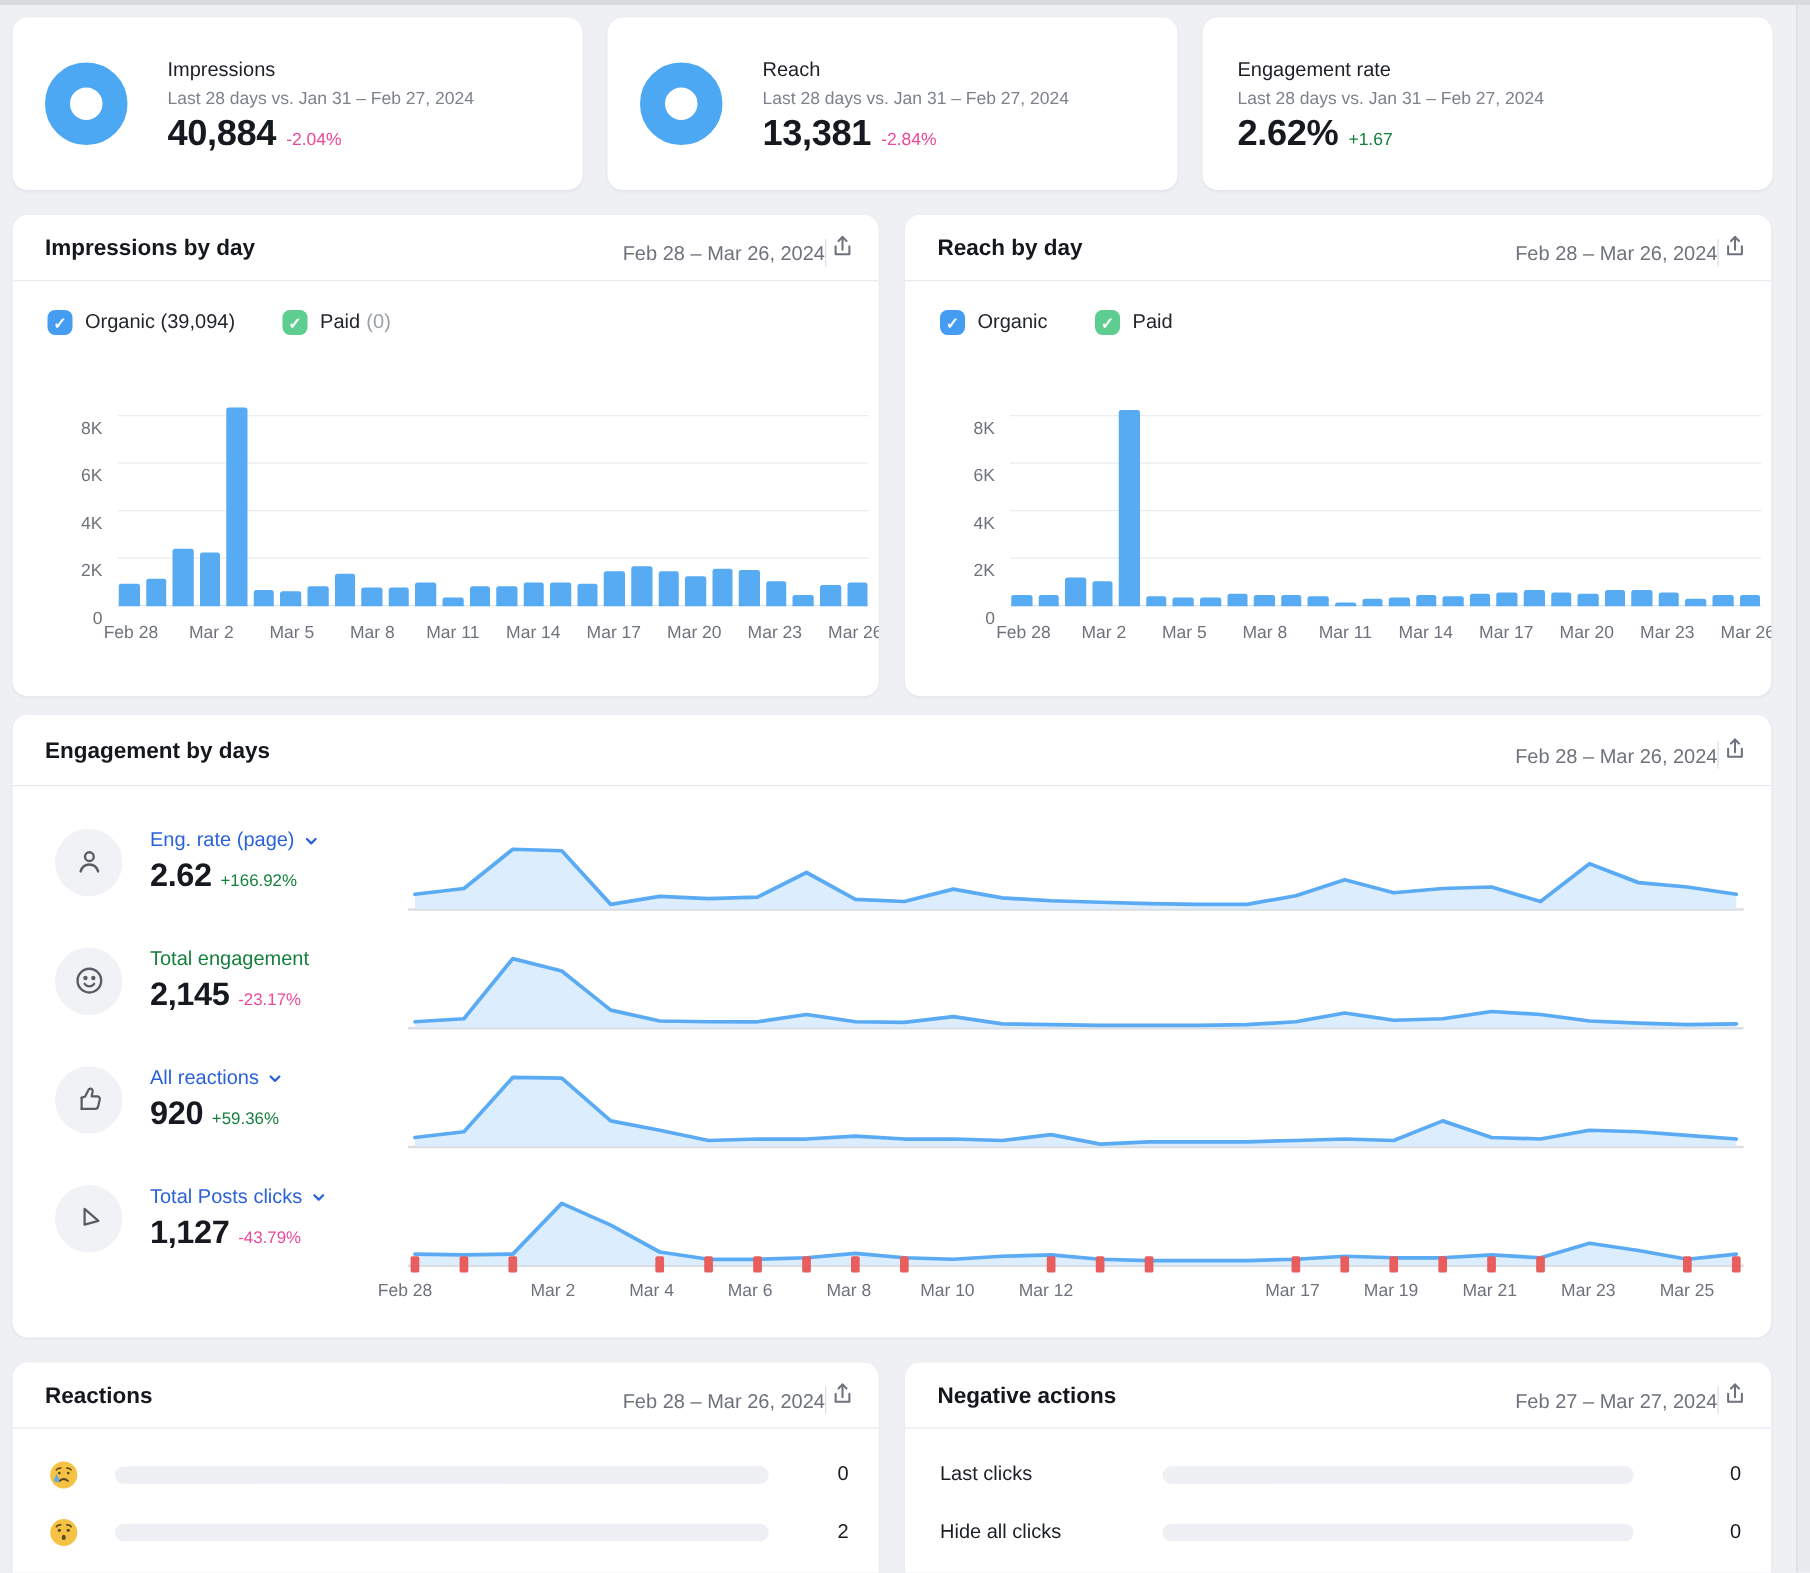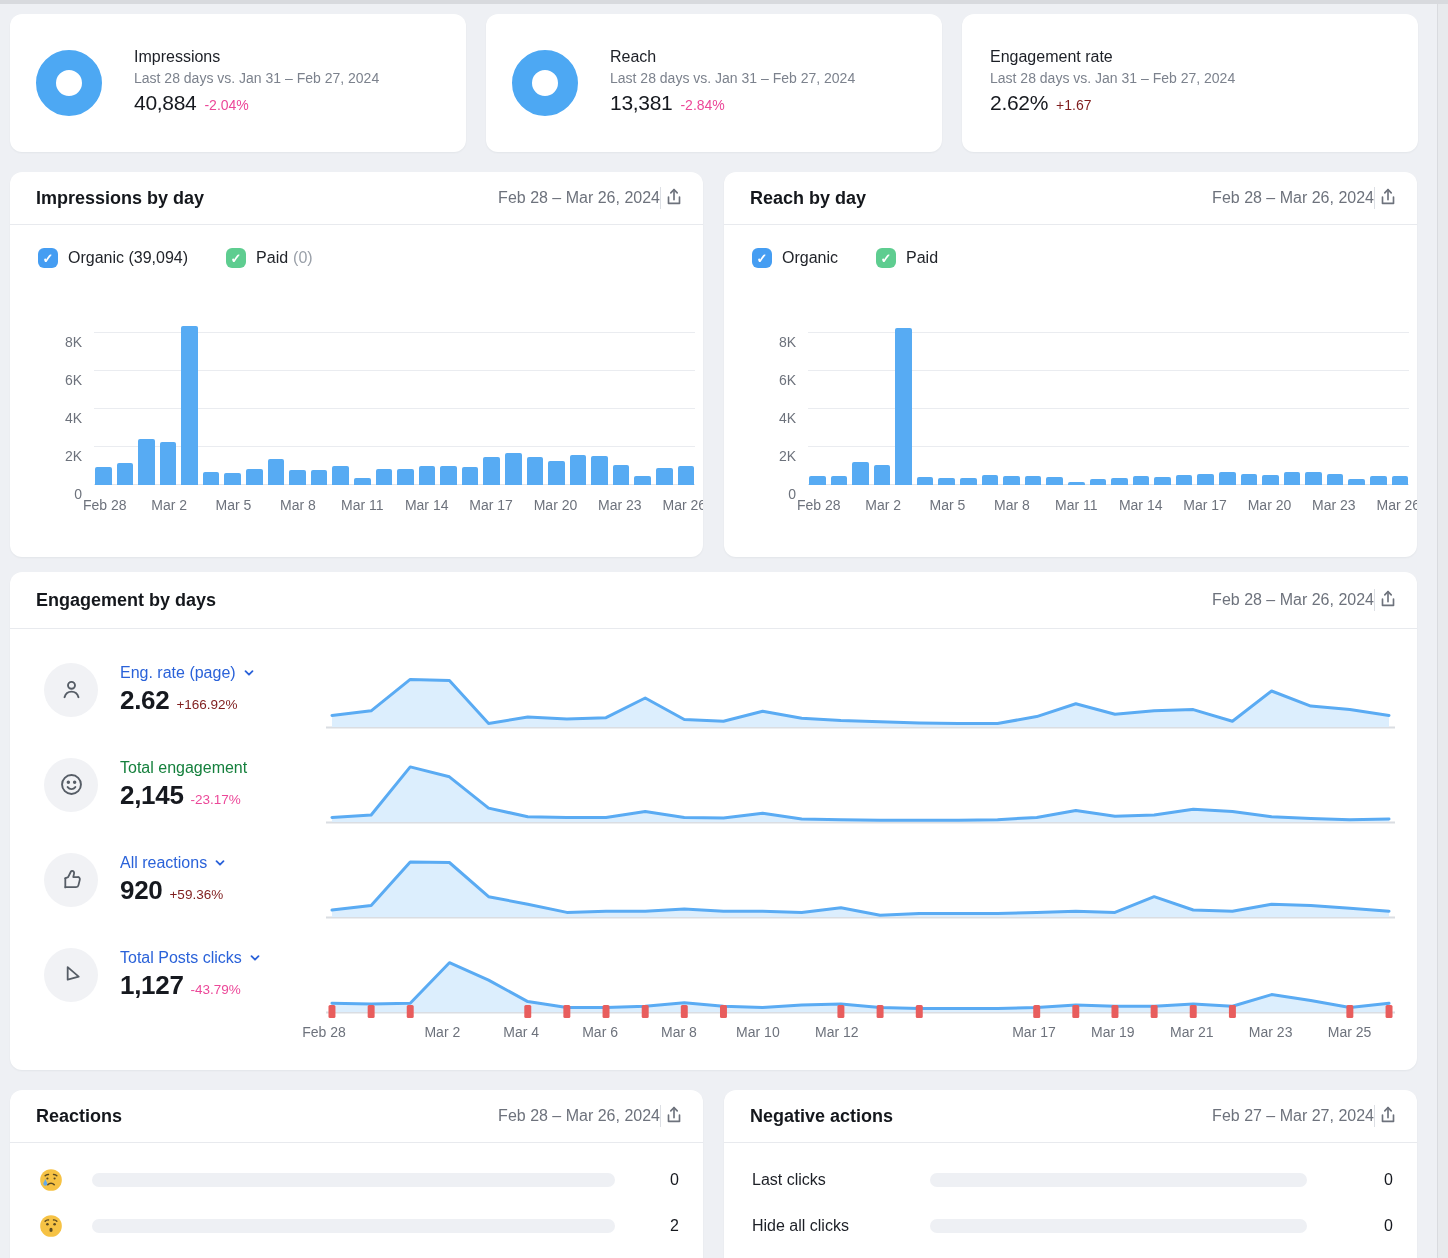--- a/index.html
+++ b/index.html
@@ -12,27 +12,27 @@
   .panel,.card{position:absolute;background:#fff;border-radius:12px;box-shadow:0 1px 2px rgba(27,31,38,.05);overflow:hidden}
   
   .card{top:14px;width:456px;height:138px}
   #card-1{left:10px}#card-2{left:486px}#card-3{left:962px}
   .donut{position:absolute;left:26px;top:36px;width:66px;height:66px;border-radius:50%;border:20px solid #4da8f3;box-sizing:border-box}
   .card-text{position:absolute;left:124px;top:34px;right:14px}
   #card-3 .card-text{left:28px}
   .card-title{font-size:16px;font-weight:500;color:#1c1f26}
   .card-sub{font-size:14px;color:#7c828d;margin-top:4px;white-space:nowrap}
   .card-value-row{margin-top:5px;display:flex;align-items:baseline}
-  .card-value{font-size:21px;font-weight:400;letter-spacing:-.3px}
+  .card-value{font-size:29px;font-weight:700;letter-spacing:-.3px}
   .delta{font-size:14px;margin-left:8px}
-  .delta.down{color:#ec4899}.delta.up{color:#7f1d1d}
+  .delta.down{color:#ec4899}.delta.up{color:#15803d}
   
   .panel-header{display:flex;align-items:center;justify-content:space-between;height:52px;padding:0 16px 0 26px;border-bottom:1px solid #e8eaee}
   .panel-title{font-size:18px;font-weight:700;color:#14171c}
-  .header-right{display:flex;align-items:center;}
+  .header-right{display:flex;align-items:flex-end;}
   .date-range{font-size:16px;color:#6d727c}
   .header-divider{width:1px;height:22px;background:#dcdfe4}
   .export-btn{background:none;border:none;padding:2px;cursor:pointer;display:flex;align-items:center}
   
   .chart-panel{top:172px;width:693px;height:385px}
   #impressions-panel{left:10px}#reach-panel{left:724px}
   .legend-row{position:absolute;top:76px;left:28px;display:flex;gap:38px;align-items:center}
   .legend-item{display:flex;align-items:center;cursor:pointer}
   .cb{width:20px;height:20px;border-radius:6px;color:#fff;font-size:13px;font-weight:700;display:flex;align-items:center;justify-content:center;flex-shrink:0}
   .cb-blue{background:#459df2}.cb-green{background:#5ecd90}

